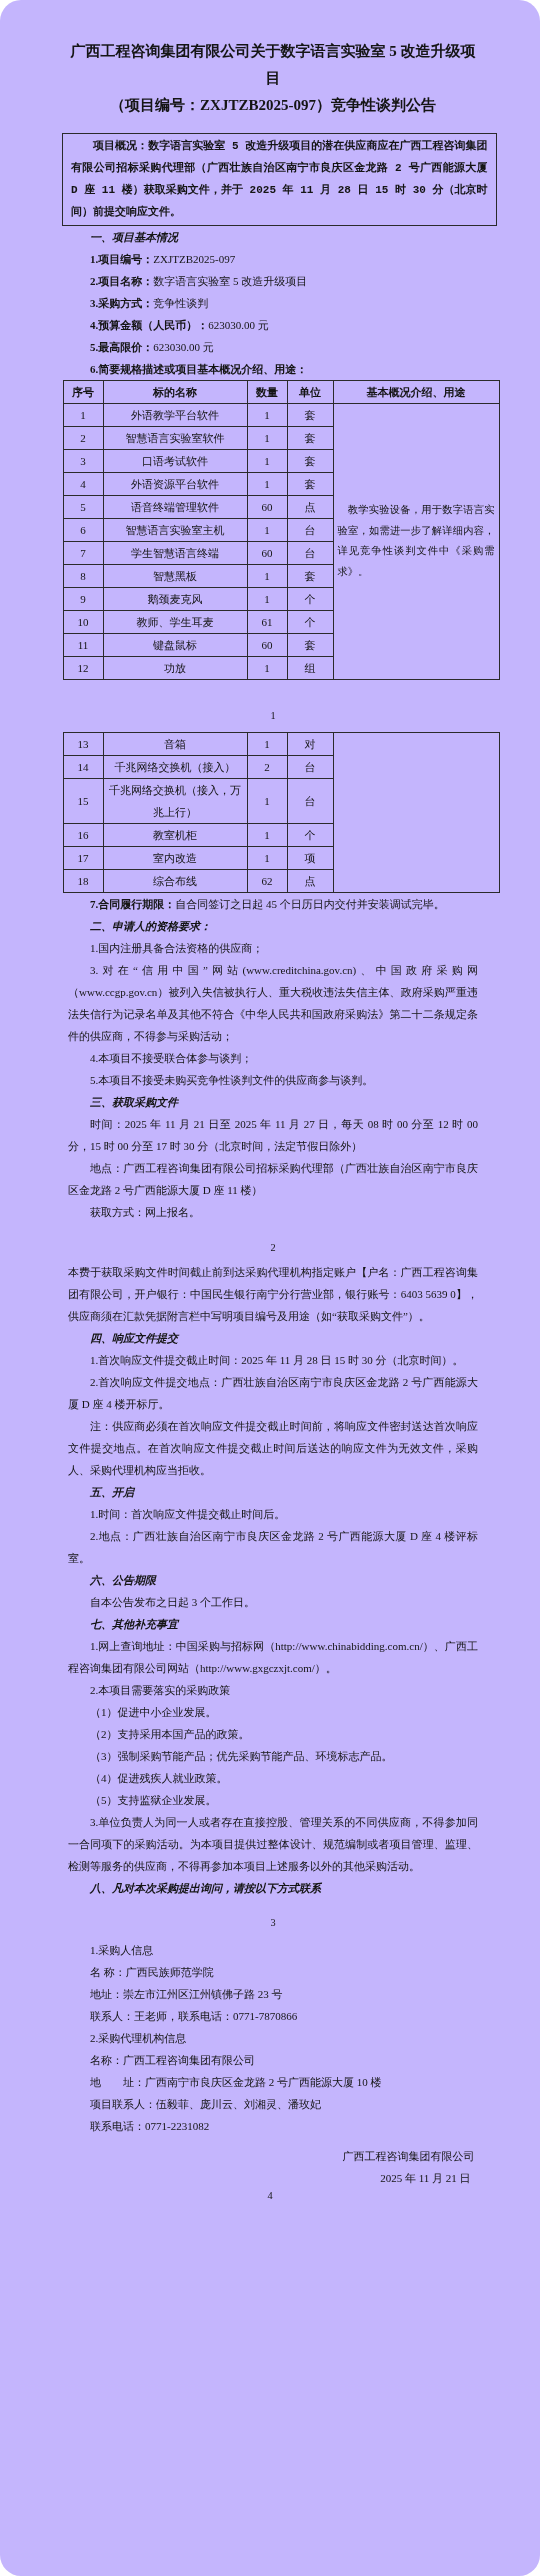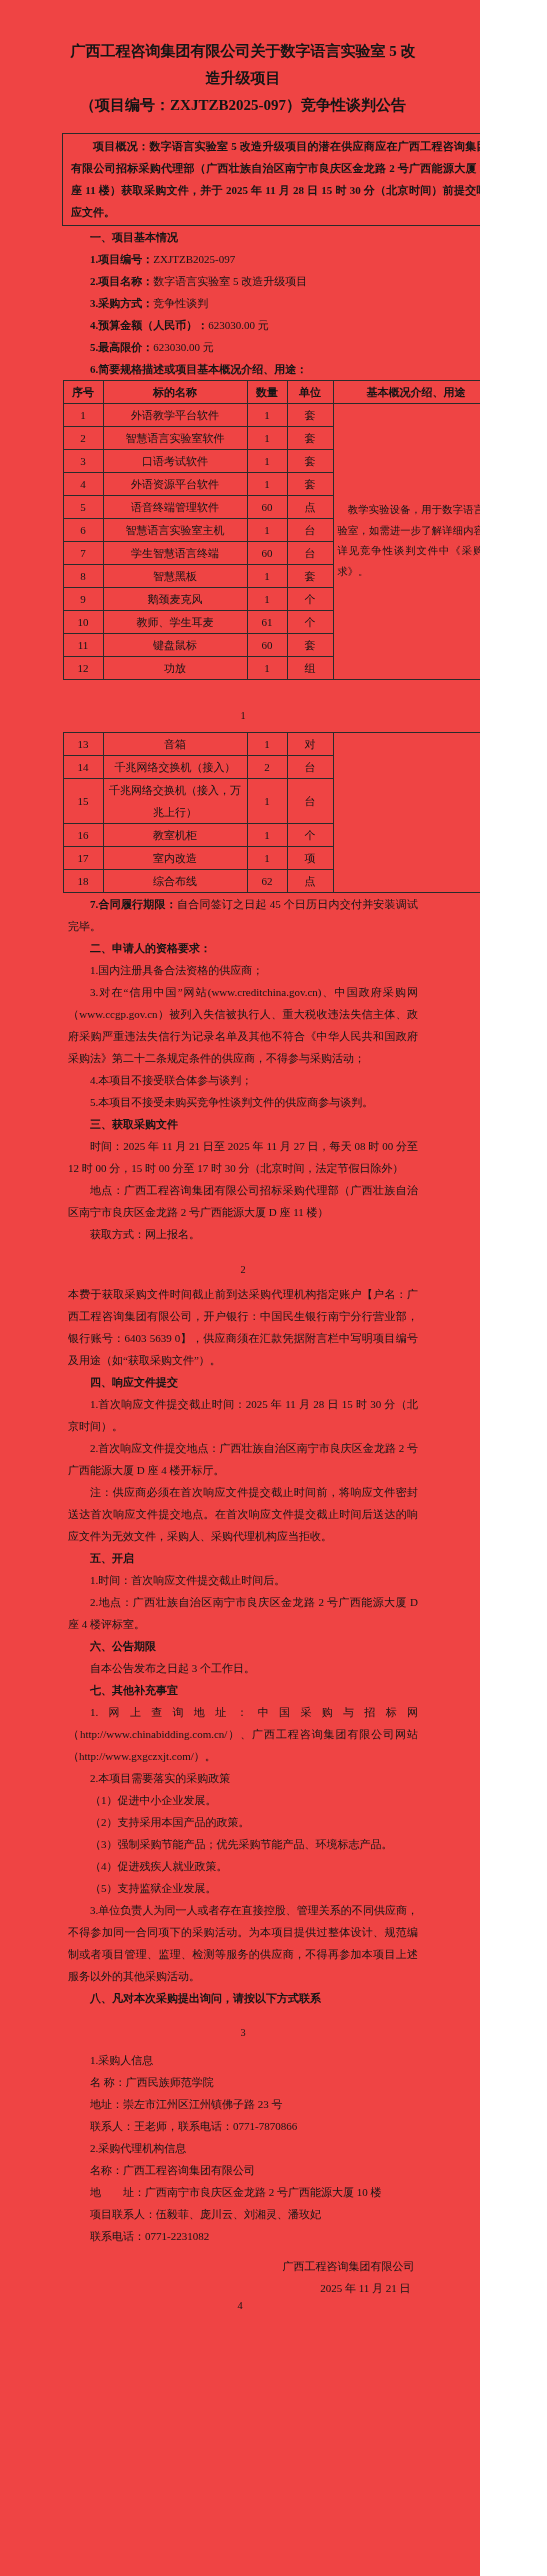--- a/index.html
+++ b/index.html
@@ -1,31 +1,32 @@
 <!DOCTYPE html>
 <html style="font-size:11px"><head>
 <meta charset="utf-8">
 <style>
   html,body { margin:0; padding:0; background:#ffffff; }
   .doc {
-    position:relative; width:480px; height:2576px; overflow:hidden;
-    background:#ef4444; color:#151515;
+    position:relative; width:540px; height:2576px; overflow:hidden;
+    background:#c4b5fd; color:#151515;
     font-family:"Liberation Serif","DejaVu Serif",serif;
+    border-radius:21px;
   }
   .content { padding:34px 62px 0 68px; }
   h1 { margin:4.1px 0 0 0; text-align:center; font-size:15px; line-height:27px; font-weight:bold; }
   h1 span { display:block; }
   p { margin:0; font-size:11px; line-height:22px; text-align:justify; }
   .indent { text-indent:2em; }
   .noindent { text-indent:0; }
-  .h { font-weight:bold; text-indent:2em; }
+  .h { font-weight:bold; text-indent:2em;font-style:italic; }
   .b { font-weight:bold; }
   .box {
     box-sizing:border-box; width:435px; margin:13.7px 0 0 -6.2px;
-    border:1.4px solid #2b2b2b; padding:1.4px 8.2px;
+    border:1.4px solid #2b2b2b; padding:1.4px 8.2px;font-family:Liberation Mono, monospace;
   }
   .box p { font-weight:bold; }
   table.gtable {
     border-collapse:collapse; table-layout:fixed; width:435px; margin-left:-5.5px;
   }
   .gtable td {
     border:0.7px solid #2b2b2b; text-align:center; vertical-align:middle;
     font-size:11px; line-height:22px; height:22px; padding:0 1.4px; overflow:hidden;
   }
   .gtable td.note-cell {

